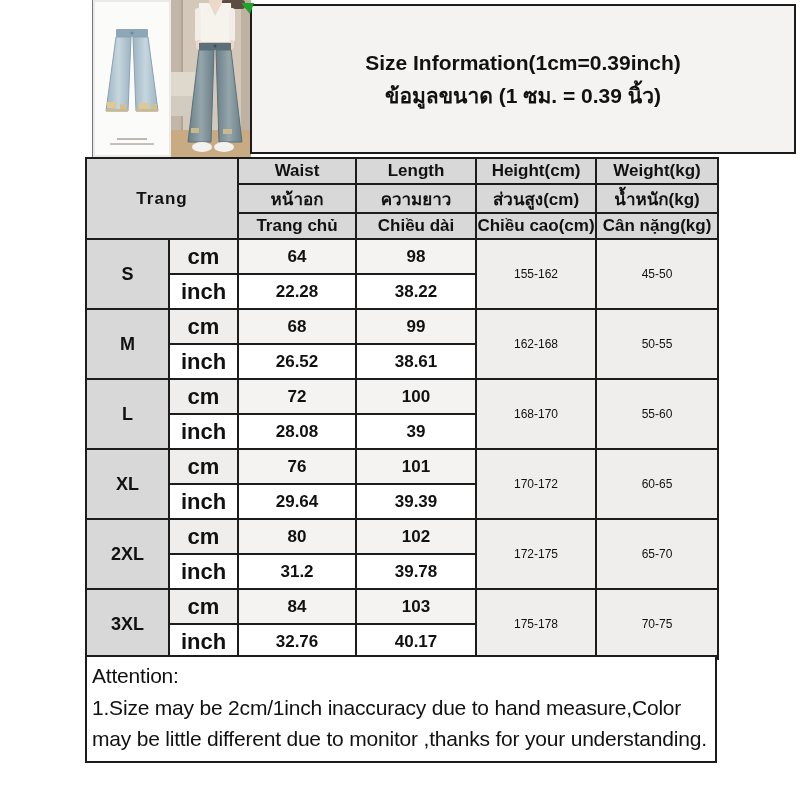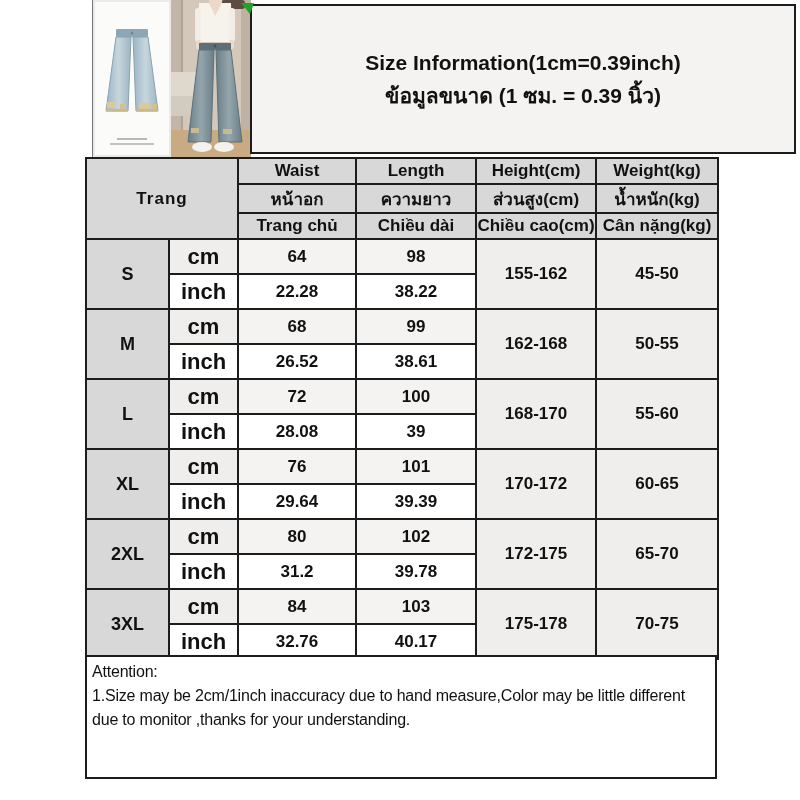--- a/index.html
+++ b/index.html
@@ -34,27 +34,27 @@
   }
   tr.hdr { height:26px; }
   tr.data { height:35px; }
   tr.hdr td { background:#d8d8d8; font-weight:bold; font-size:17px; }
   td.size-cell { background:#d8d8d8 !important; font-weight:bold; font-size:30px; letter-spacing:1px; }
   td.size-label { background:#d8d8d8 !important; font-weight:bold; font-size:18px; }
   td.unit { font-weight:bold; font-size:22px; }
   td.unit-cm { background:#efeeec !important; }
   td.val { font-size:17px; font-weight:bold; }
   td.val-cm { background:#f4f3f1 !important; }
-  td.range { background:#efeeec !important; font-size:17px; font-weight:bold; }
+  td.range { background:#efeeec !important; font-size:12px; font-weight:normal; }
 
   
   .attention {
-    position:absolute; left:85px; top:655px; width:632px; height:124px;
+    position:absolute; left:85px; top:655px; width:632px; height:108px;
     box-sizing:border-box; border:2px solid #1c1c1c; background:#fff;
-    padding:3px 5px; font-size:16px; line-height:1.5; letter-spacing:-0.2px;
+    padding:3px 5px; font-size:21px; line-height:1.5; letter-spacing:-0.2px;
     font-weight:normal;
   }
 </style>
 </head>
 <body>
 
 <div id="canvas">
 
   <div class="top-section">
 

